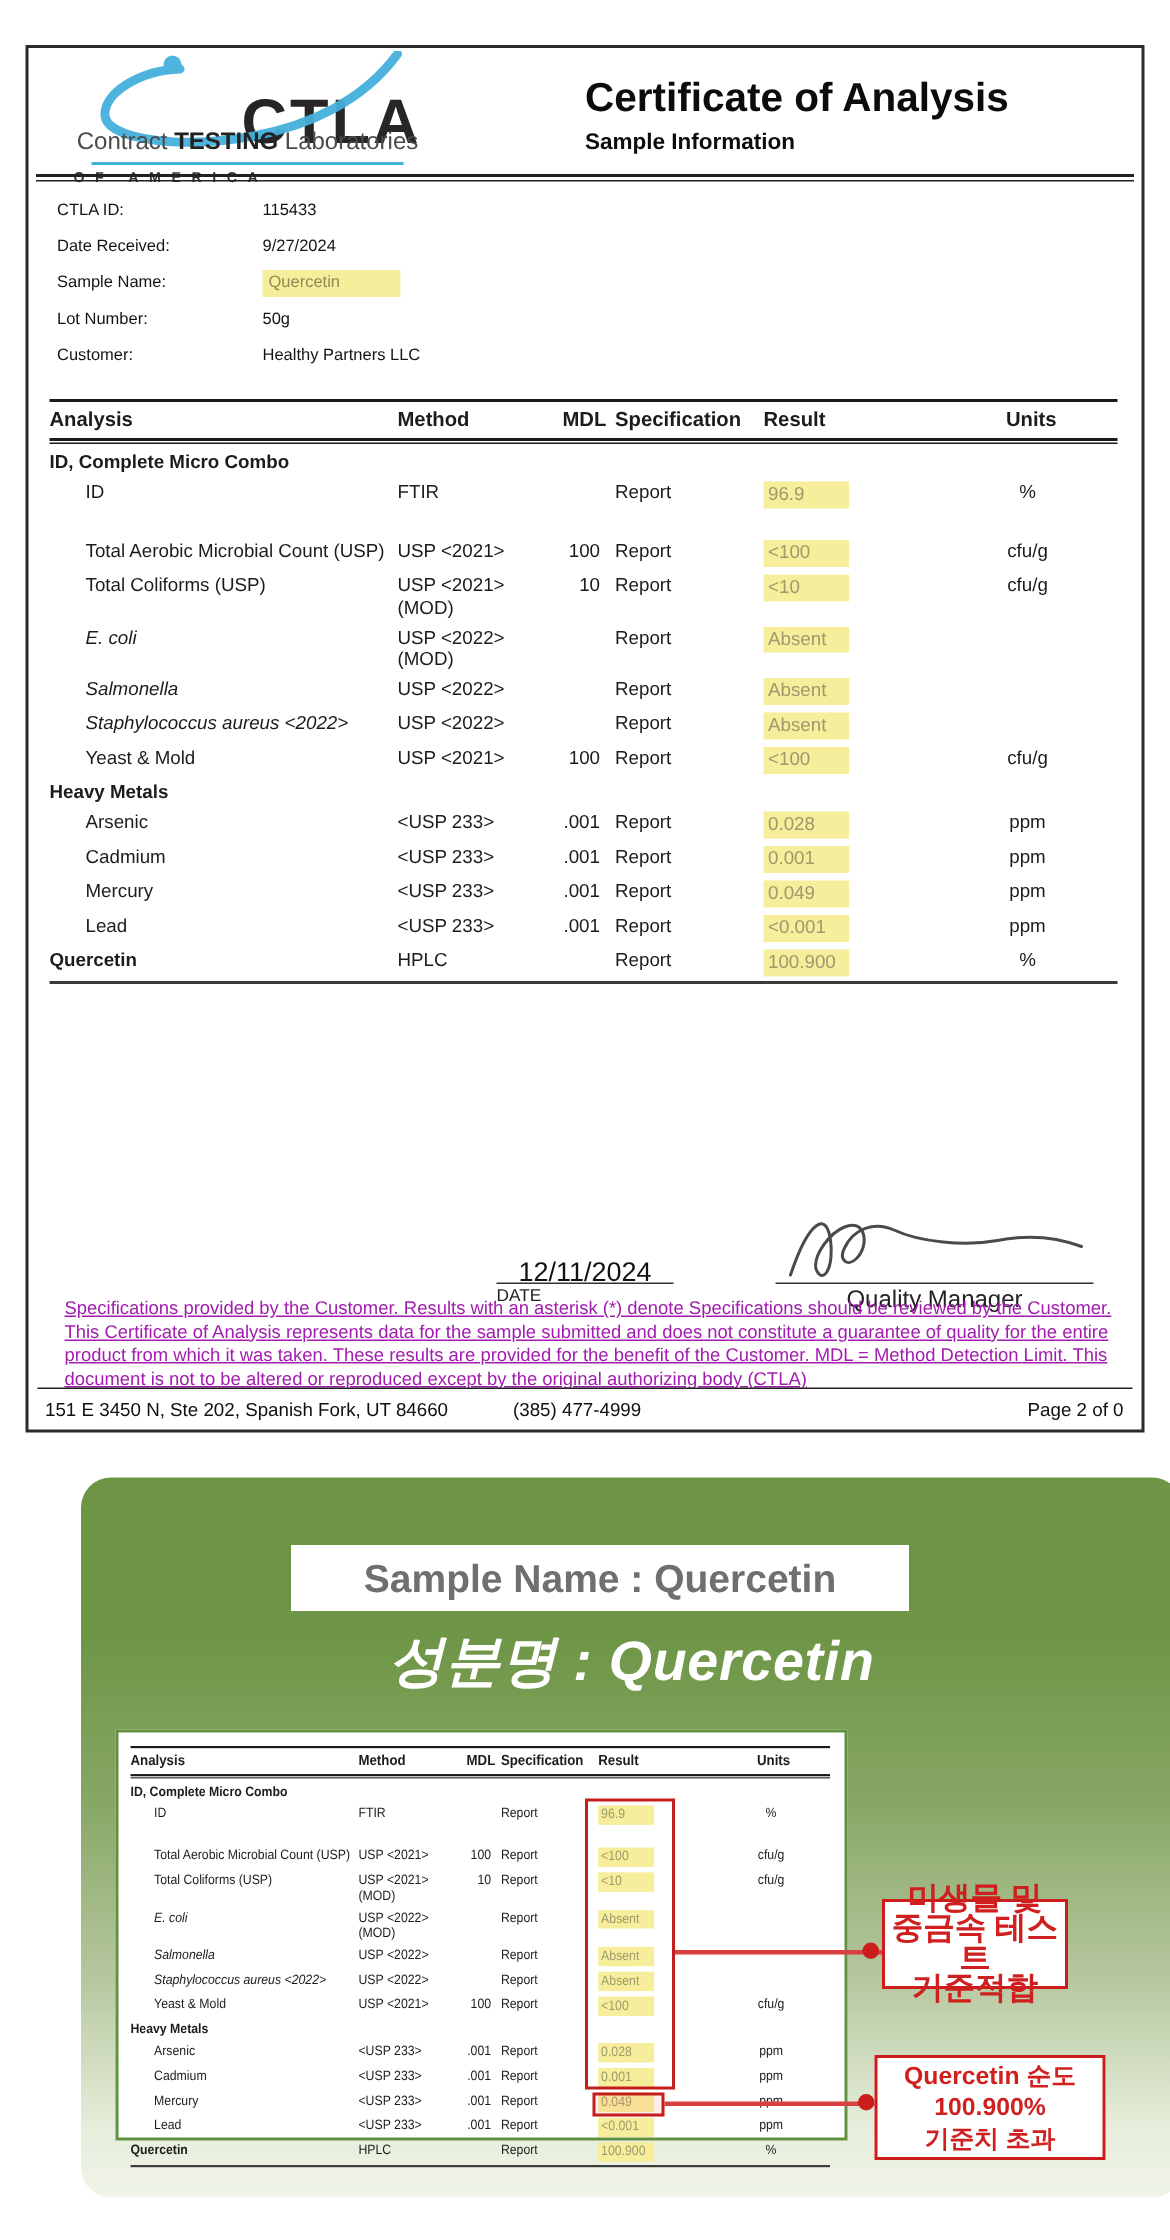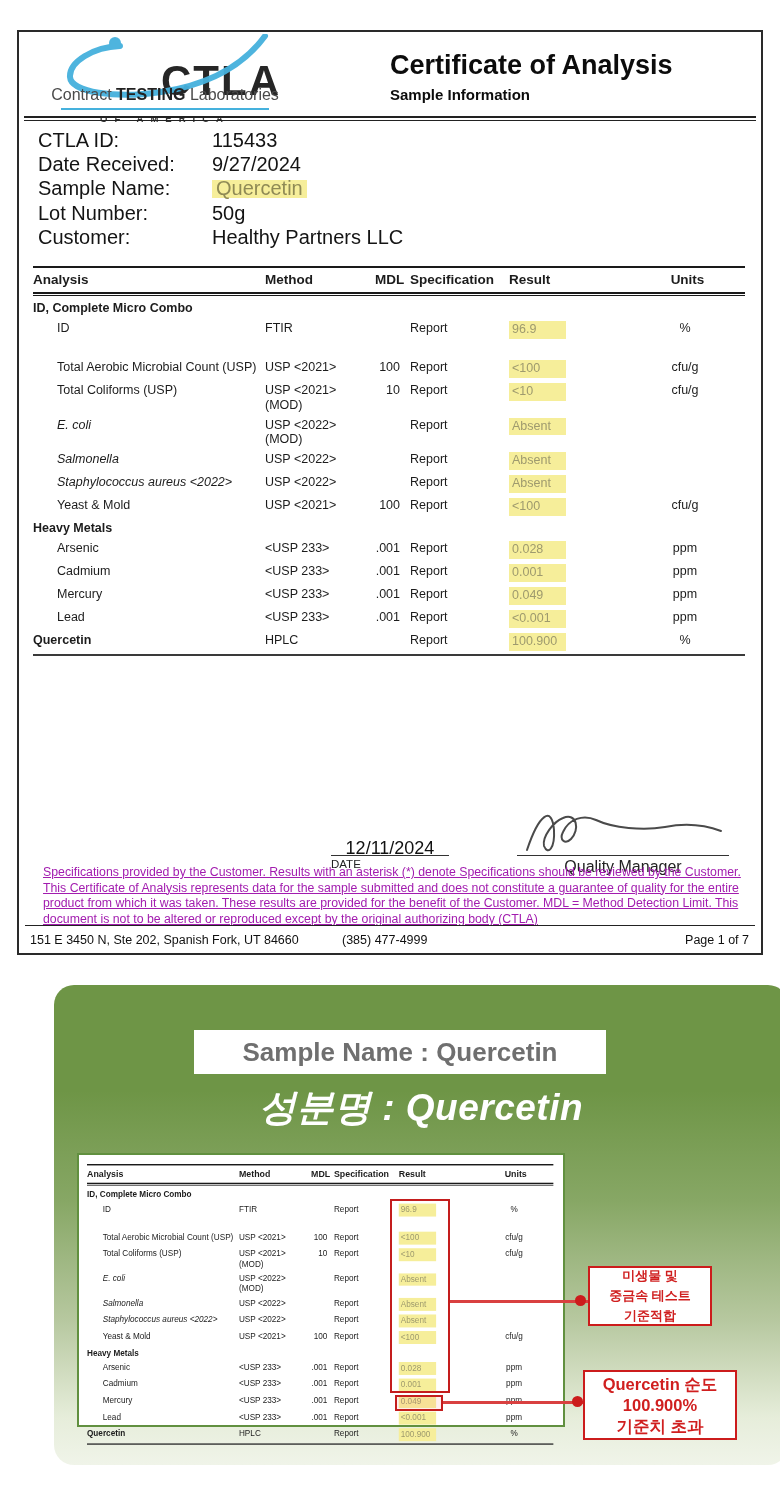--- a/index.html
+++ b/index.html
@@ -13,31 +13,31 @@
 
   
   #logo { position:absolute; left:30px; top:8px; width:232px; height:100px; }
   #logo-swoosh { position:absolute; left:8px; top:-6px; width:216px; height:80px; opacity:.95; }
   #logo-brand { position:absolute; left:0; top:0; width:100%; text-align:right;
                 font-size:42px; font-weight:bold; letter-spacing:2px; color:#262626;margin-top:17px; }
   #logo-line1 { position:absolute; left:0; top:46px; width:100%; text-align:center;
                 font-size:16px; color:#4a4a4a; }
   #logo-line1 b { color:#222; }
   #logo-underline { position:absolute; left:12px; top:68px; width:208px; height:2px; background:#45b1dd; }
-  #logo-line2 { position:absolute; left:0; top:73px; width:100%; text-align:center;
+  #logo-line2 { position:absolute; left:0; top:73px; width:100%; 
                 font-size:9.5px; font-weight:bold; letter-spacing:7px; color:#333; }
 
   #doc-title { position:absolute; left:371px; top:18px; font-size:27px; font-weight:bold; color:#0c0c0c; }
   #doc-subtitle { position:absolute; left:371px; top:54px; font-size:15px; font-weight:bold; color:#0c0c0c; }
   #header-divider { position:absolute; left:5px; right:5px; top:84px; height:5px;
                     border-top:2.5px solid #222; border-bottom:1px solid #222; }
 
   
   #info { position:absolute; left:19px; top:100px; }
-  .info-row { display:flex; font-size:20px; color:#141414; margin-bottom:7px; line-height:17px;gap:37px; }
+  .info-row { display:flex; font-size:11px; color:#141414; margin-bottom:7px; line-height:17px; }
   .info-label { width:137px; }
   .info-value { }
   .info-hl { background:#f6ee9a; color:#8f8a55; display:inline-block; min-width:92px; padding:0 4px 1px 4px; }
 
   
   .coa-table { width:712px; }
   #main-table { position:absolute; left:14px; top:234px; }
   .t-row { display:grid; grid-template-columns:232px 110px 32px 100px 63px 175px;
            align-items:start; padding-top:5.5px; font-size:12.5px; line-height:14.5px; color:#1c1c1c; }
   .t-head { font-weight:bold; font-size:13.5px; border-top:2.5px solid #1a1a1a;
@@ -90,21 +90,21 @@
   #rect-quercetin { position:absolute; left:341px; top:410px; width:48px; height:16px; border:2px solid #c41d1d; background:rgba(255,120,120,.12); }
   .connector { position:absolute; height:2.5px; background:#d94040; }
   #connector-1 { left:396px; top:315px; width:140px; }
   #connector-2 { left:389px; top:416px; width:143px; }
   .conn-dot { position:absolute; width:11px; height:11px; border-radius:50%; background:#cc1c1c; }
   #dot-1 { left:521px; top:310px; }
   #dot-2 { left:518px; top:411px; }
   .callout { position:absolute; background:#fff; border:2.5px solid #cc1c1c;
              display:flex; flex-direction:column; align-items:center; justify-content:center;
              font-weight:bold; color:#d01f1f; text-align:center; }
-  #callout-1 { left:534px; top:281px; width:124px; height:60px; font-size:13px; line-height:20px; }
+  #callout-1 { left:534px; top:281px; width:124px; height:60px; font-size:21px; line-height:20px; }
   #callout-2 { left:529px; top:385px; width:154px; height:70px; font-size:16.5px; line-height:21px; }
 </style>
 </head>
 <body>
 
 <div id="page">
 
   <div id="doc">
 
     <div id="logo">
@@ -273,21 +273,21 @@
 
     <div id="disclaimer">
       <span>Specifications provided by the Customer. Results with an asterisk (*) denote Specifications should be reviewed by the Customer.</span>
       <span>This Certificate of Analysis represents data for the sample submitted and does not constitute a guarantee of quality for the entire product from which it was taken. These results are provided for the benefit of the Customer.  MDL = Method Detection Limit. This document is not to be altered or reproduced except by the original authorizing body (CTLA)</span>
     </div>
 
     <div id="footer-divider"></div>
     <div id="footer">
       <span id="footer-address">151 E 3450 N, Ste 202, Spanish Fork, UT 84660</span>
       <span id="footer-phone">(385) 477-4999</span>
-      <span id="footer-page">Page 1 of 7</span>
+      <span id="footer-page">Page 2 of 0</span>
     </div>
   </div>
 
   <div id="panel">
     <div id="sample-box">Sample Name : Quercetin</div>
     <div id="korean-title">성분명 : Quercetin</div>
 
     <div id="coa-card">
       <div id="mini-table" class="coa-table">
           <div class="t-row t-head">

